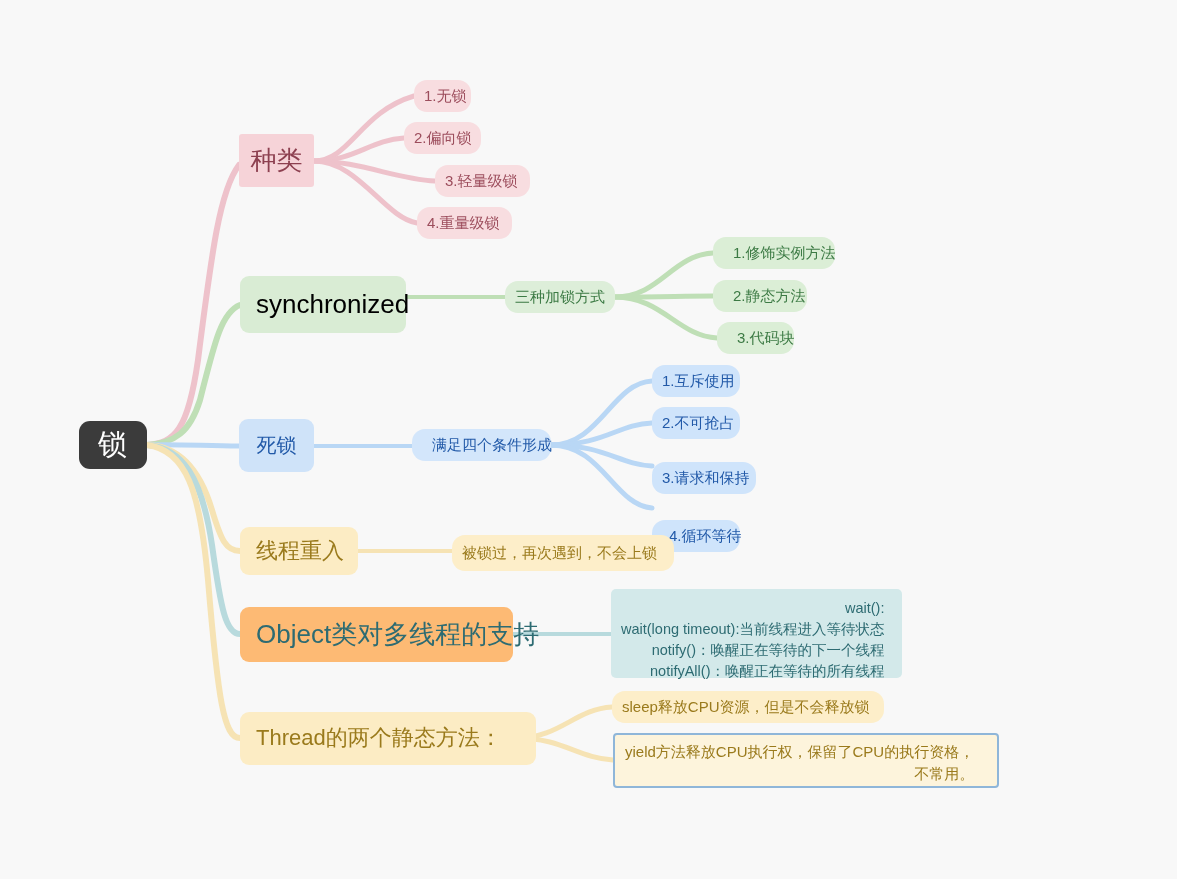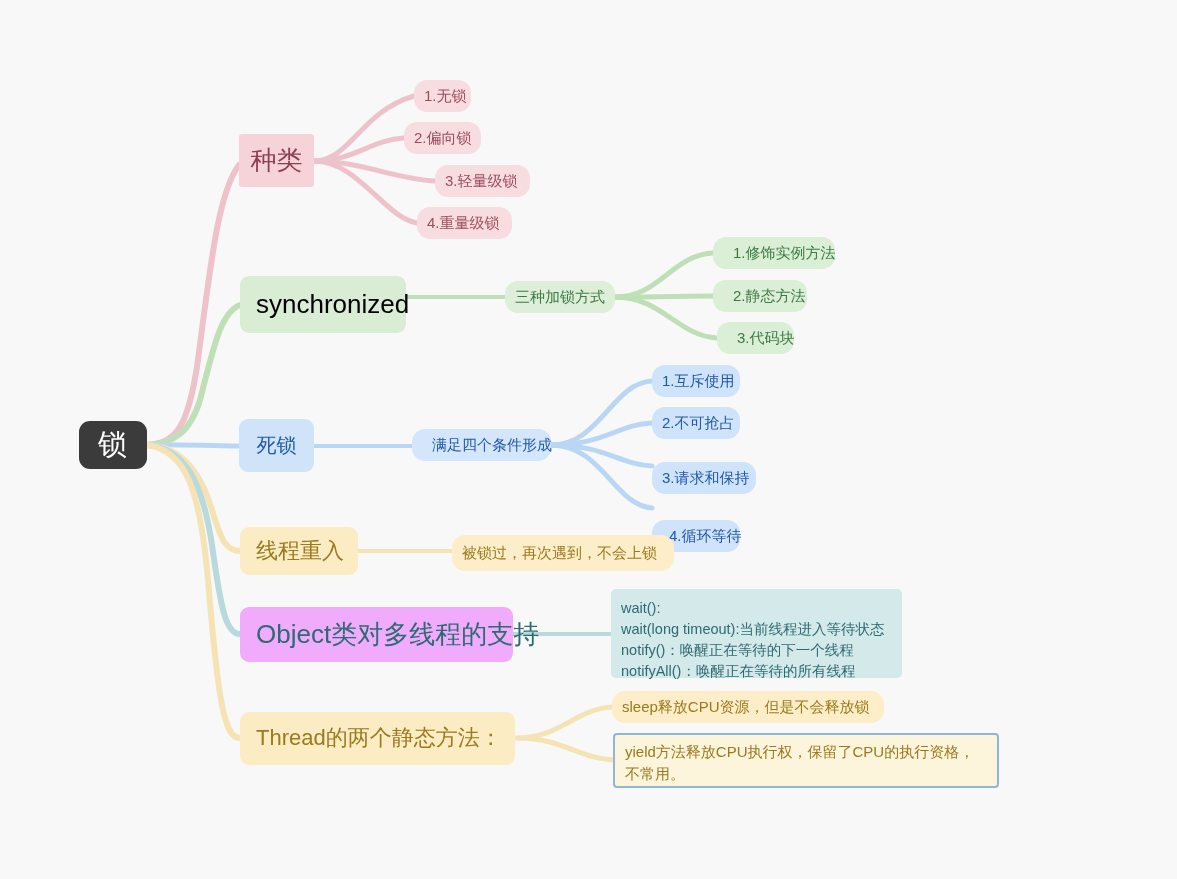--- a/index.html
+++ b/index.html
@@ -31,20 +31,21 @@
     box-sizing: border-box;
     display: flex;
     align-items: center;
     border-radius: 13px;
     white-space: pre;
     line-height: 1.28;
   }
   .node.multiline {
     white-space: pre-wrap;
     align-items: flex-start;
+    text-align: right;
   }
 
   
   .n-root {
     background: #3b3b3b;
     color: #ffffff;
     border-radius: 11px;
     font-size: 29px;
     justify-content: center;
     letter-spacing: 1px;
@@ -125,21 +126,21 @@
   .n-yellow-leaf.selected {
     background: #fdf4dc;
     border: 2px solid #8fb6d9;
     padding: 6px 10px;
     border-radius: 4px;
     line-height: 1.45;
   }
 
   
   .n-teal-main {
-    background: #f0abfc;
+    background: #fdba74;
     color: #2d6b72;
     font-size: 26px;
     padding: 0 16px;
     border-radius: 9px;
   }
   .n-teal-leaf {
     background: #d3e9ea;
     color: #2d6b72;
     font-size: 14.5px;
     padding: 9px 10px;
@@ -257,21 +258,21 @@
   <div class="node n-teal-main" style="left:240px; top:607px; width:273px; height:55px;">
     <span>Object类对多线程的支持</span>
   </div>
   <div class="node n-teal-leaf multiline" style="left:611px; top:589px; width:291px; height:89px;">
     <span>wait():
 wait(long timeout):当前线程进入等待状态
 notify()：唤醒正在等待的下一个线程
 notifyAll()：唤醒正在等待的所有线程</span>
   </div>
 
-  <div class="node n-yellow-main" style="left:240px; top:712px; width:275px; height:53px;">
+  <div class="node n-yellow-main" style="left:240px; top:712px; width:296px; height:53px;">
     <span>Thread的两个静态方法：</span>
   </div>
   <div class="node n-yellow-leaf" style="left:612px; top:691px; width:272px; height:32px;">
     <span>sleep释放CPU资源，但是不会释放锁</span>
   </div>
   <div class="node n-yellow-leaf multiline selected" style="left:613px; top:733px; width:386px; height:55px;">
     <span>yield方法释放CPU执行权，保留了CPU的执行资格，
 不常用。</span>
   </div>
 

